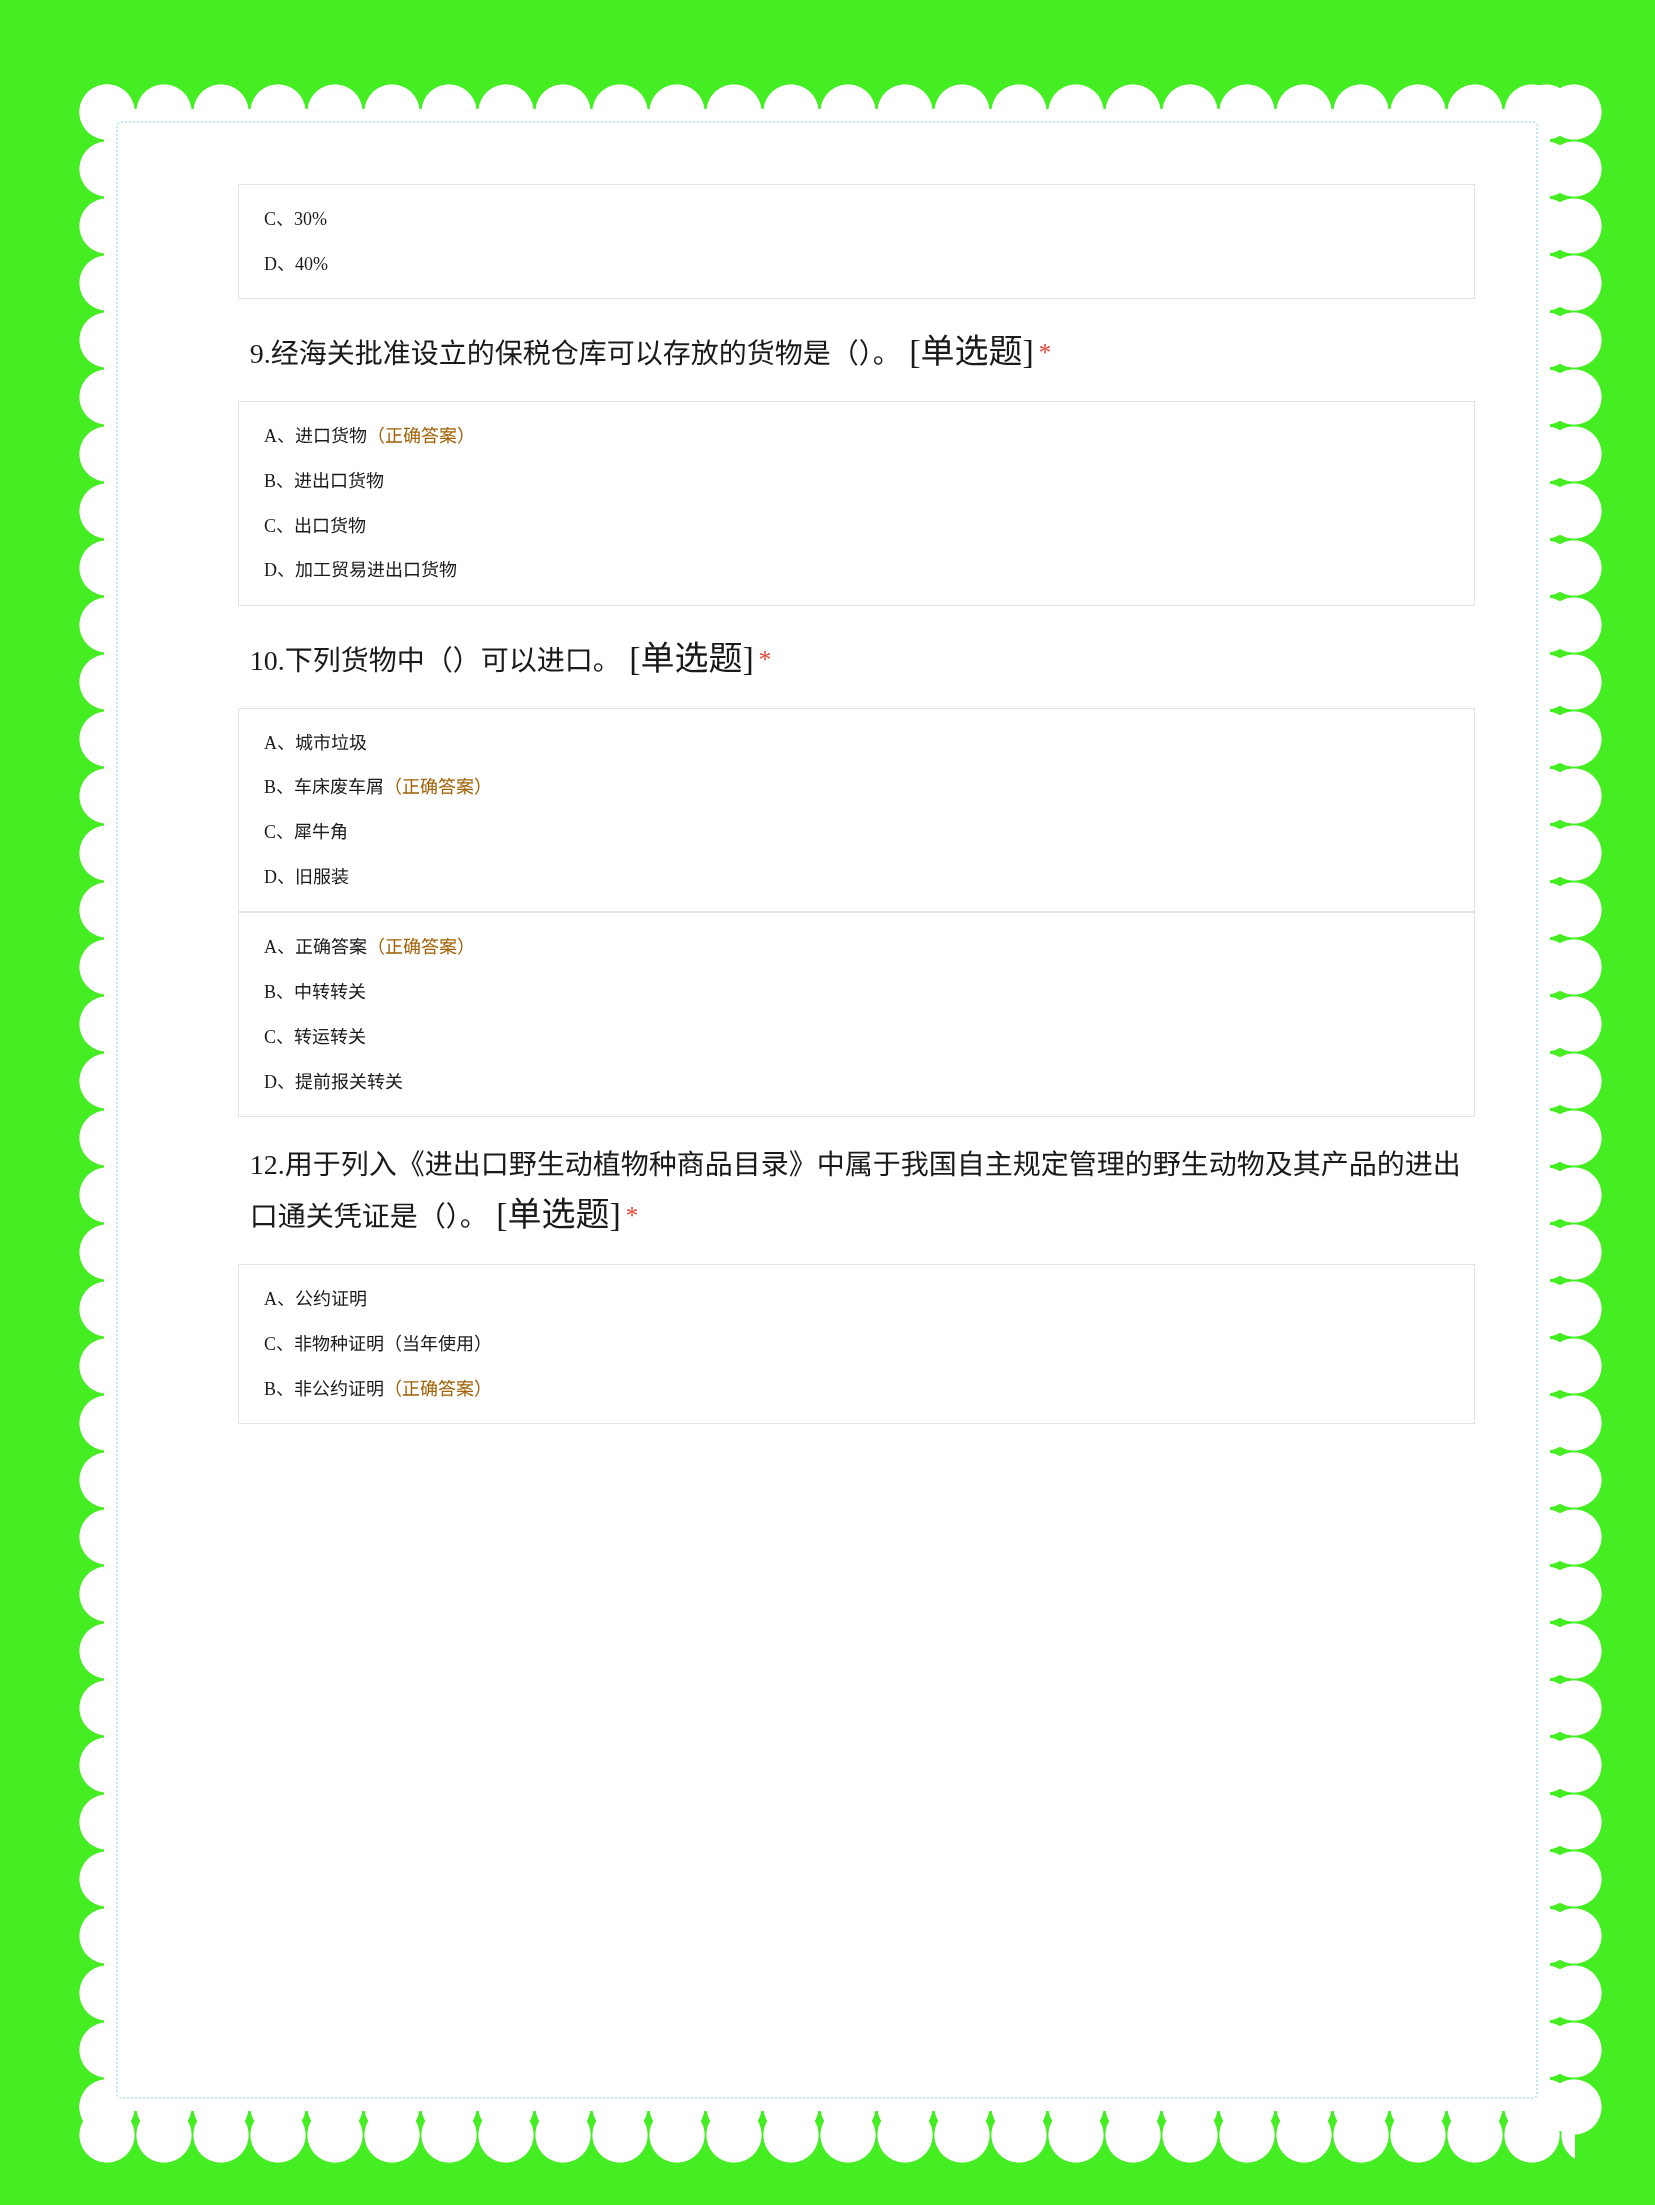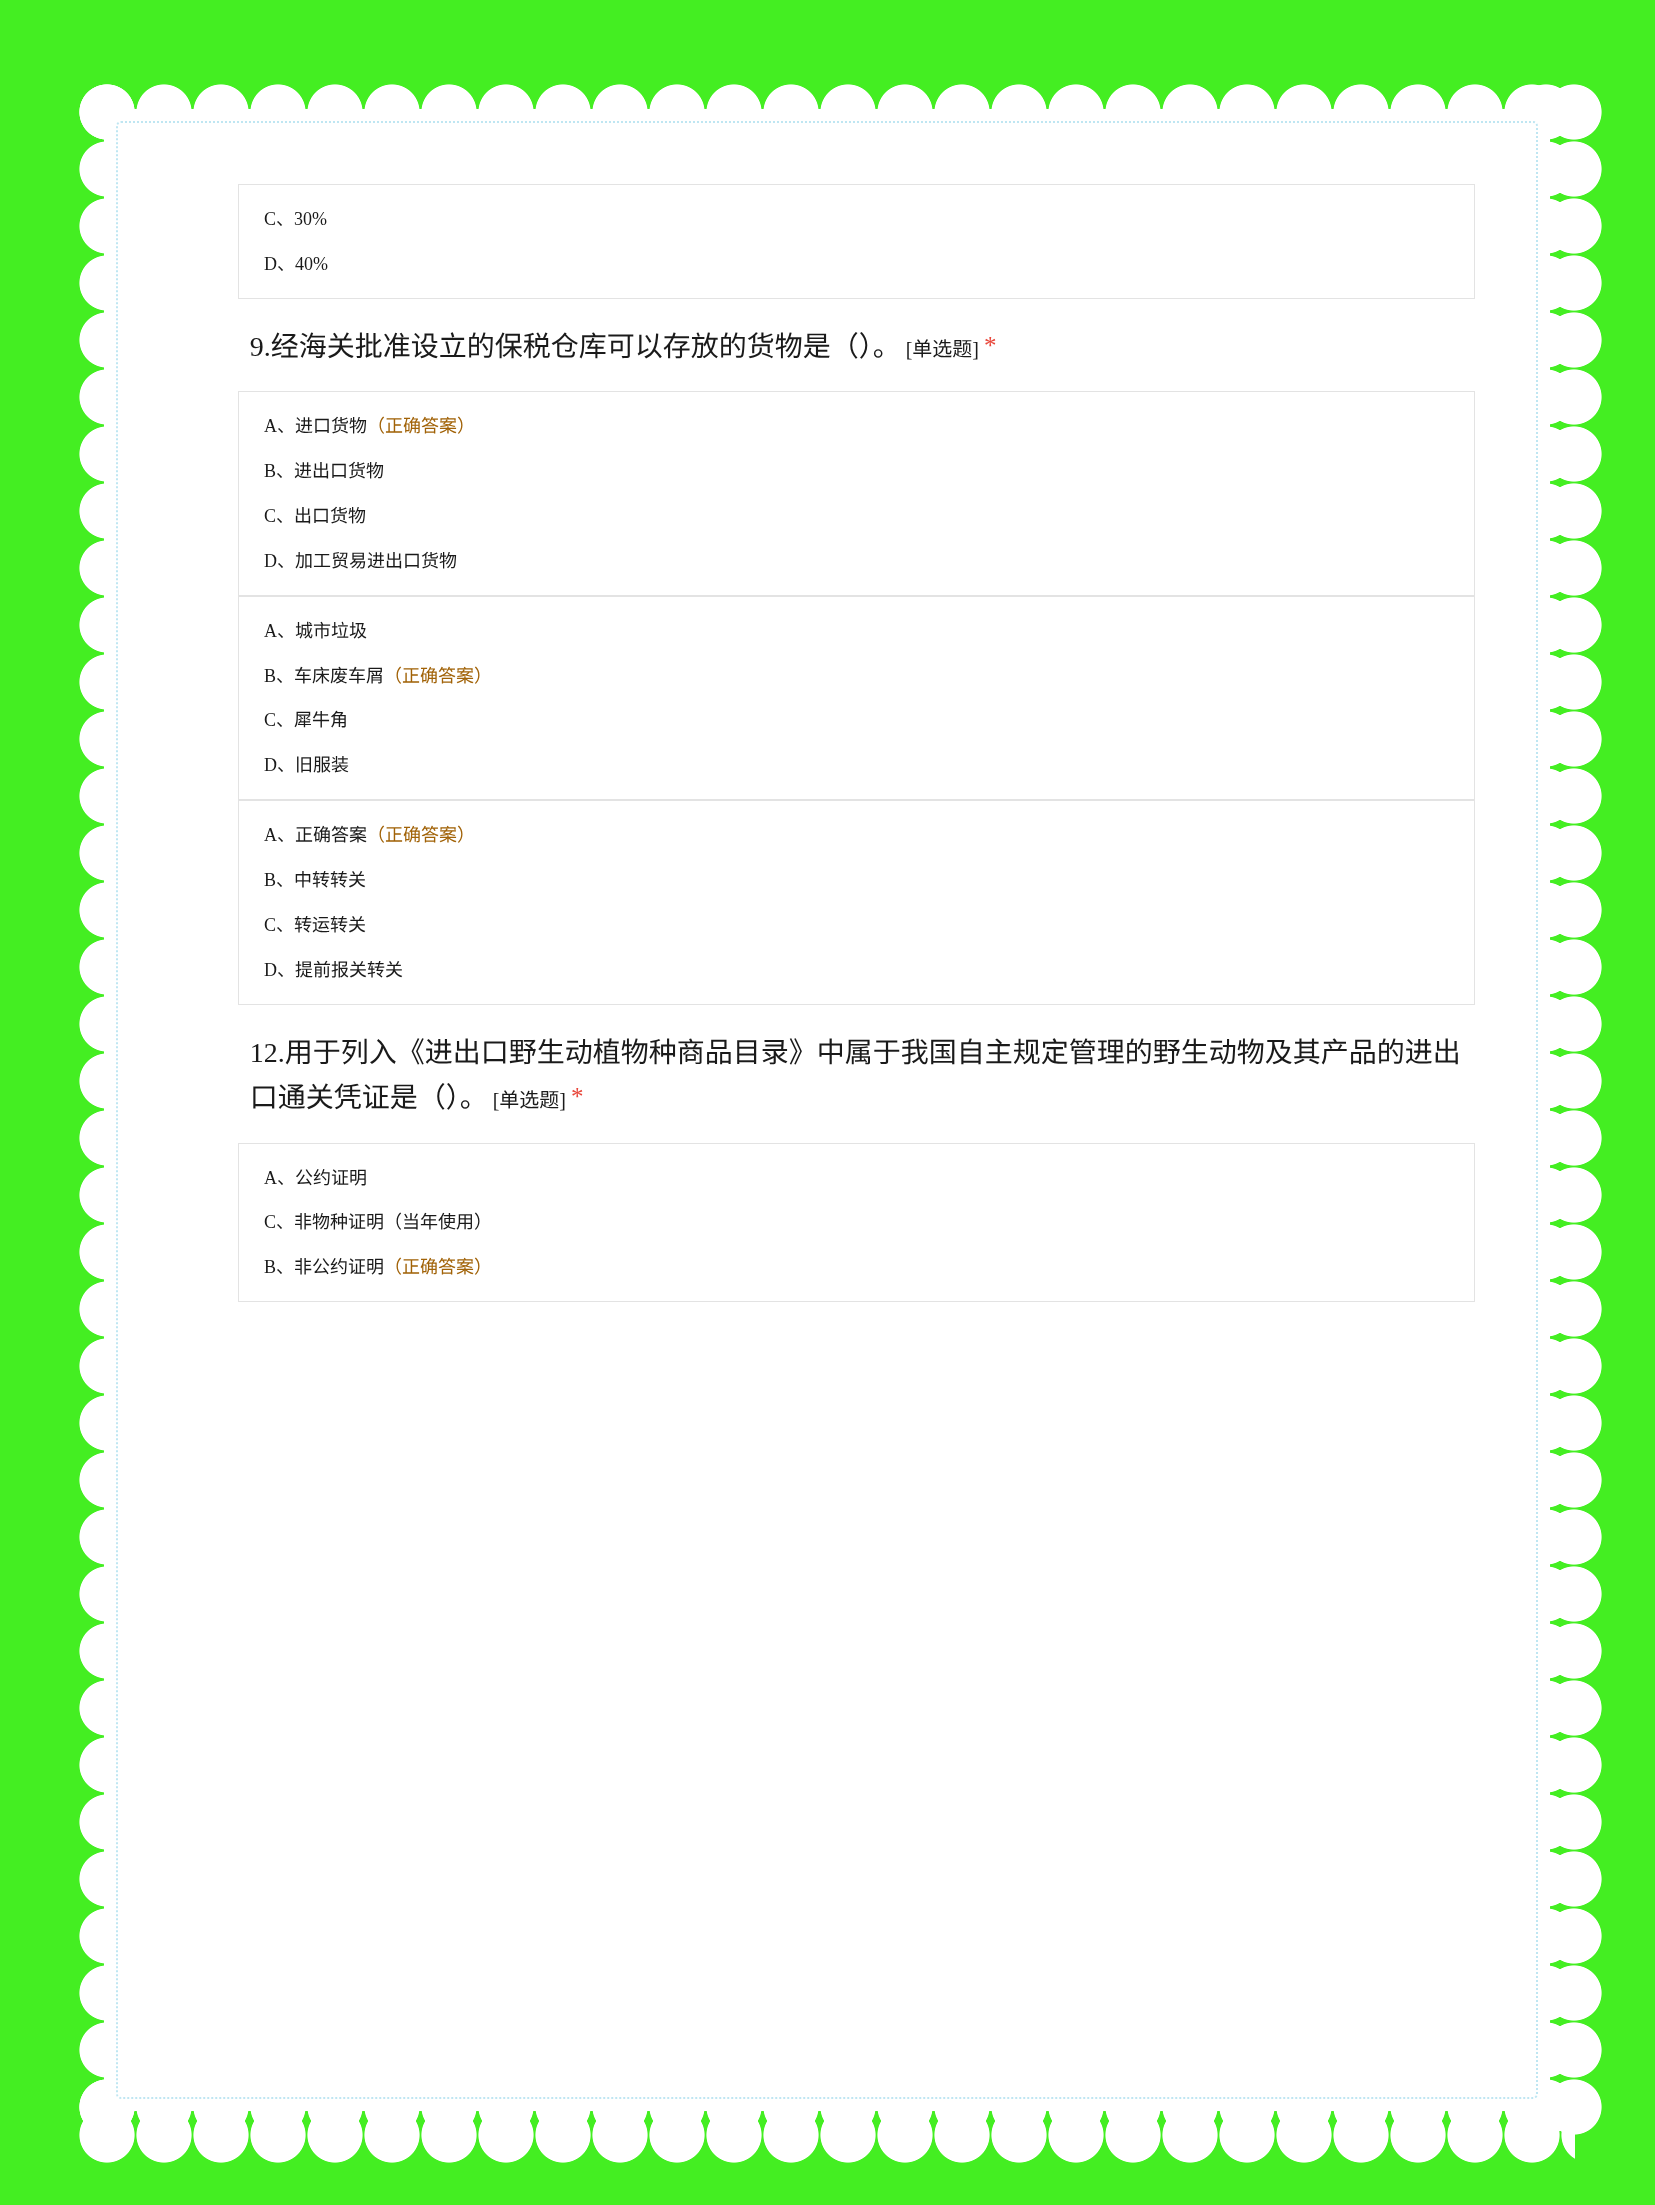--- a/index.html
+++ b/index.html
@@ -85,21 +85,21 @@
     color: #a16207;
   }
   .q {
     font-size: 28px;
     line-height: 1.62;
     color: #1a1a1a;
     padding: 25px 1.7px 22px 11.7px;
     font-family: "Liberation Serif", "DejaVu Serif", serif;
   }
   .q .tag {
-    font-size: 20px;
+    font-size: 34px;
     color: #1a1a1a;
   }
   .q .star {
     color: #e8463a;
     font-size: 25px;
     vertical-align: 1.7px;
     margin-left: 5px;
   }
 </style>
 </head>
@@ -116,20 +116,21 @@
           <div class="opt"><span>C、30%</span></div>
           <div class="opt"><span>D、40%</span></div>
         </div>
         <div class="q"><span>9.</span><span>经海关批准设立的保税仓库可以存放的货物是（）。</span><span class="tag"> [单选题]</span><span class="star">*</span></div>
         <div class="opt-box">
           <div class="opt"><span>A、进口货物</span><span class="ans">（正确答案）</span></div>
           <div class="opt"><span>B、进出口货物</span></div>
           <div class="opt"><span>C、出口货物</span></div>
           <div class="opt"><span>D、加工贸易进出口货物</span></div>
         </div>
+        <div class="q"><span>10.</span><span>下列货物中（）可以进口。</span><span class="tag"> [单选题]</span><span class="star">*</span></div>
         <div class="opt-box">
           <div class="opt"><span>A、城市垃圾</span></div>
           <div class="opt"><span>B、车床废车屑</span><span class="ans">（正确答案）</span></div>
           <div class="opt"><span>C、犀牛角</span></div>
           <div class="opt"><span>D、旧服装</span></div>
         </div>
         <div class="opt-box">
           <div class="opt"><span>A、正确答案</span><span class="ans">（正确答案）</span></div>
           <div class="opt"><span>B、中转转关</span></div>
           <div class="opt"><span>C、转运转关</span></div>

